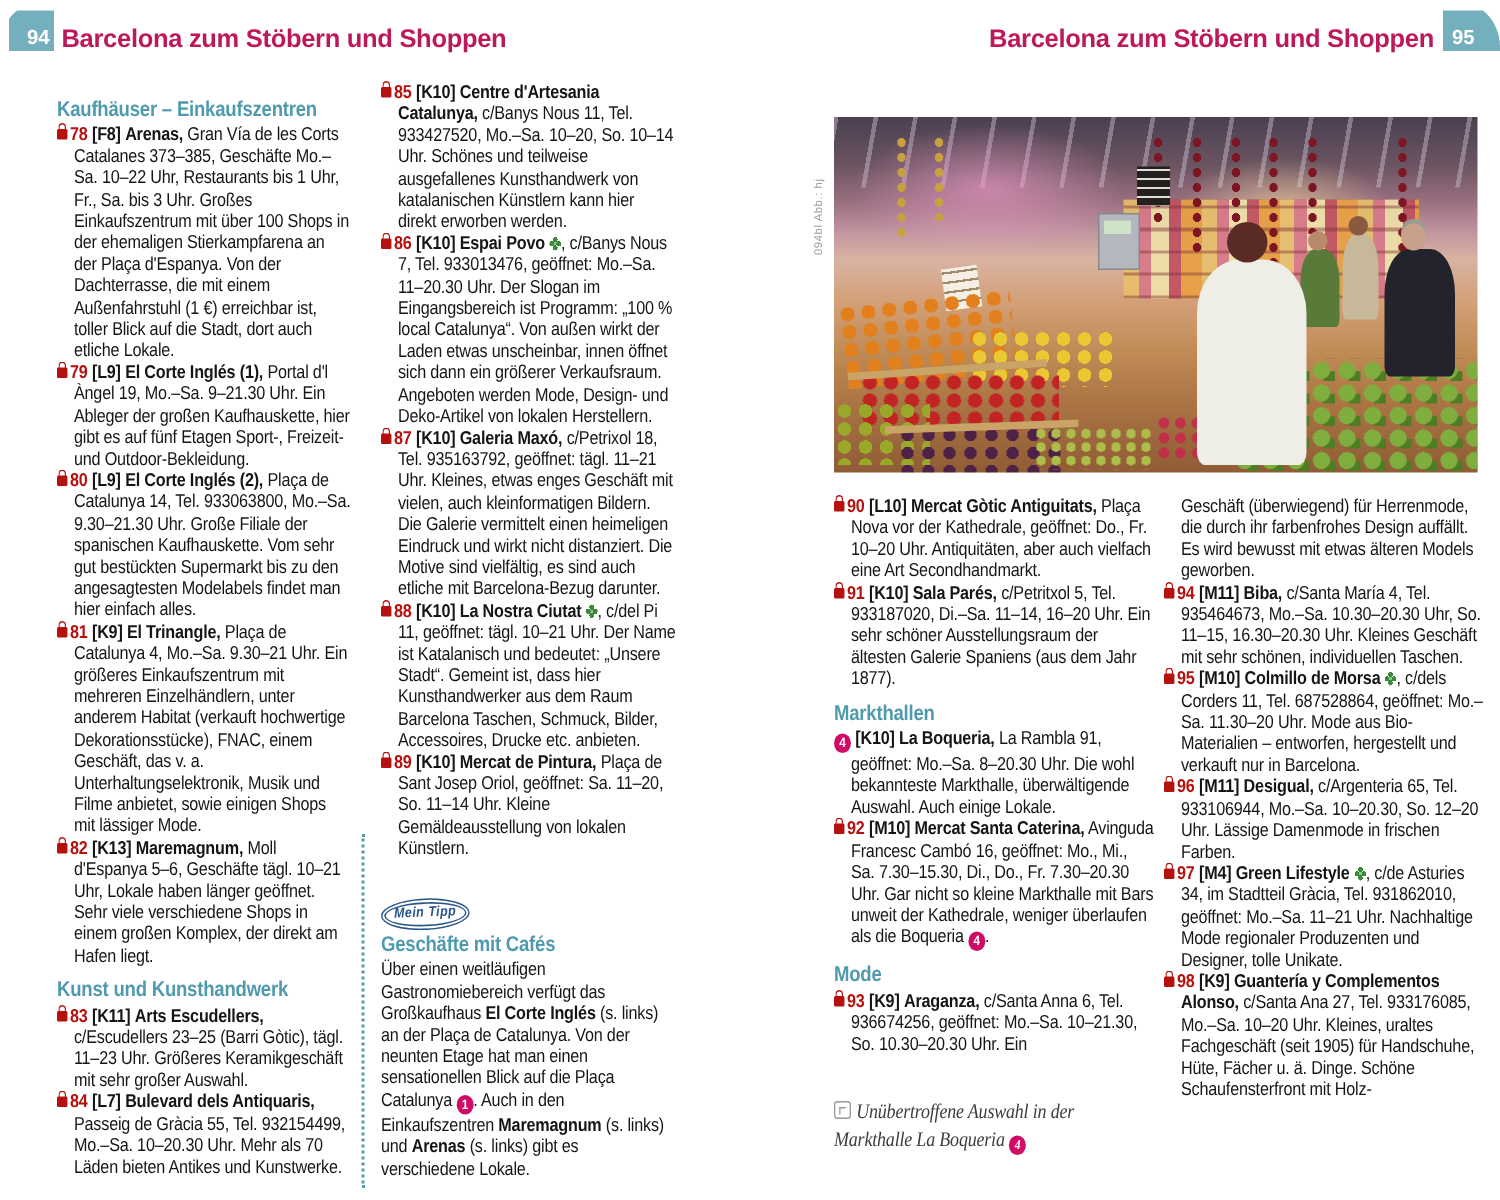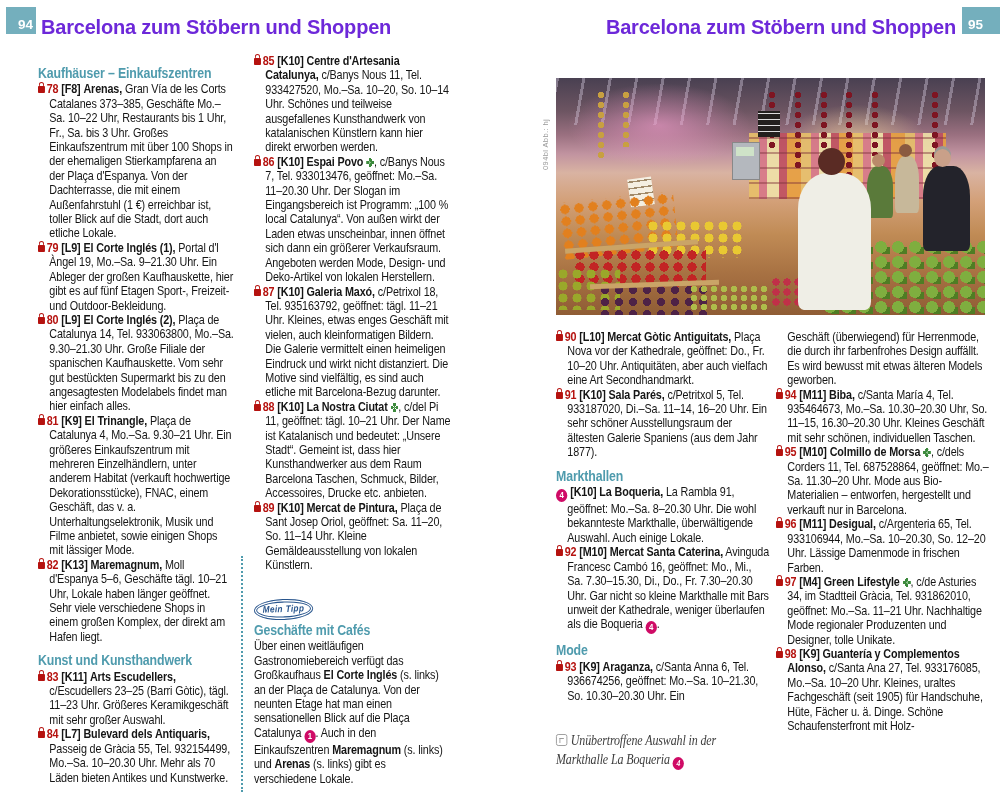--- a/index.html
+++ b/index.html
@@ -1,26 +1,26 @@
 <!DOCTYPE html>
 <html><head>
 <meta charset="utf-8">
 <style>
   html,body{margin:0;padding:0;background:#ffffff;}
   #page{position:relative;width:1000px;height:800px;background:#fff;overflow:hidden;
-        font-family:"Liberation Sans",sans-serif;color:#151515;}
+        font-family:"Liberation Sans",sans-serif;color:#151515;border-radius:31px;}
 
   
   .pgbox{position:absolute;top:7px;height:27px;background:#74afbd;color:#fff;
          font-weight:bold;font-size:13.5px;}
   #pgbox-left{left:6px;width:30px;}
   #pgbox-left span{position:absolute;right:3px;bottom:2px;}
   #pgbox-right{left:962px;width:38px;}
   #pgbox-right span{position:absolute;left:6px;bottom:2px;}
-  .htitle{position:absolute;top:16px;font-size:20px;font-weight:bold;color:#6d28d9;
+  .htitle{position:absolute;top:16px;font-size:17px;font-weight:bold;color:#be185d;
           letter-spacing:-0.2px;}
   #htitle-left{left:41px;}
   #htitle-right{right:44px;}
 
   
   .col{position:absolute;font-size:12.4px;line-height:14.4px;letter-spacing:-0.15px;}
   .cond{transform:scaleX(0.87);transform-origin:0 0;}
   #col1{left:38px;top:66px;width:196px;}
   #col1 .cond{width:225px;}
   #col2{left:254px;top:54px;width:197px;}

